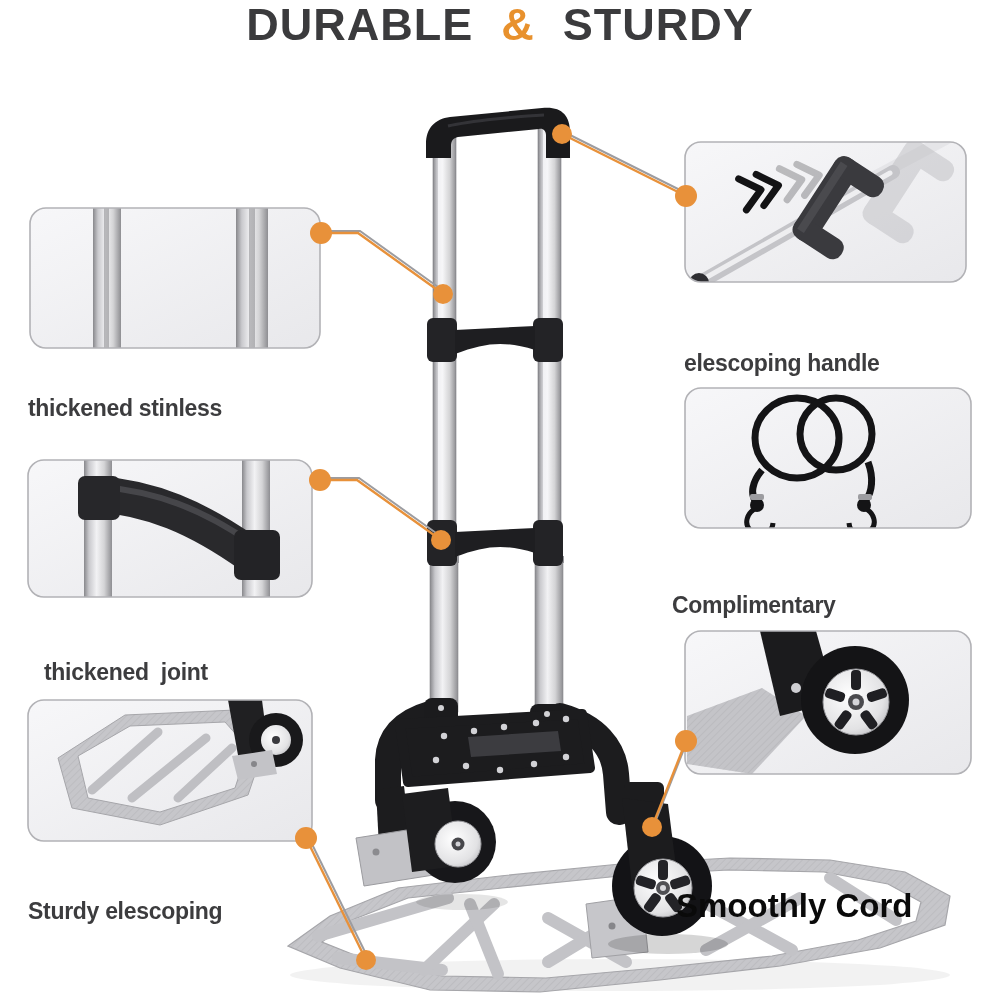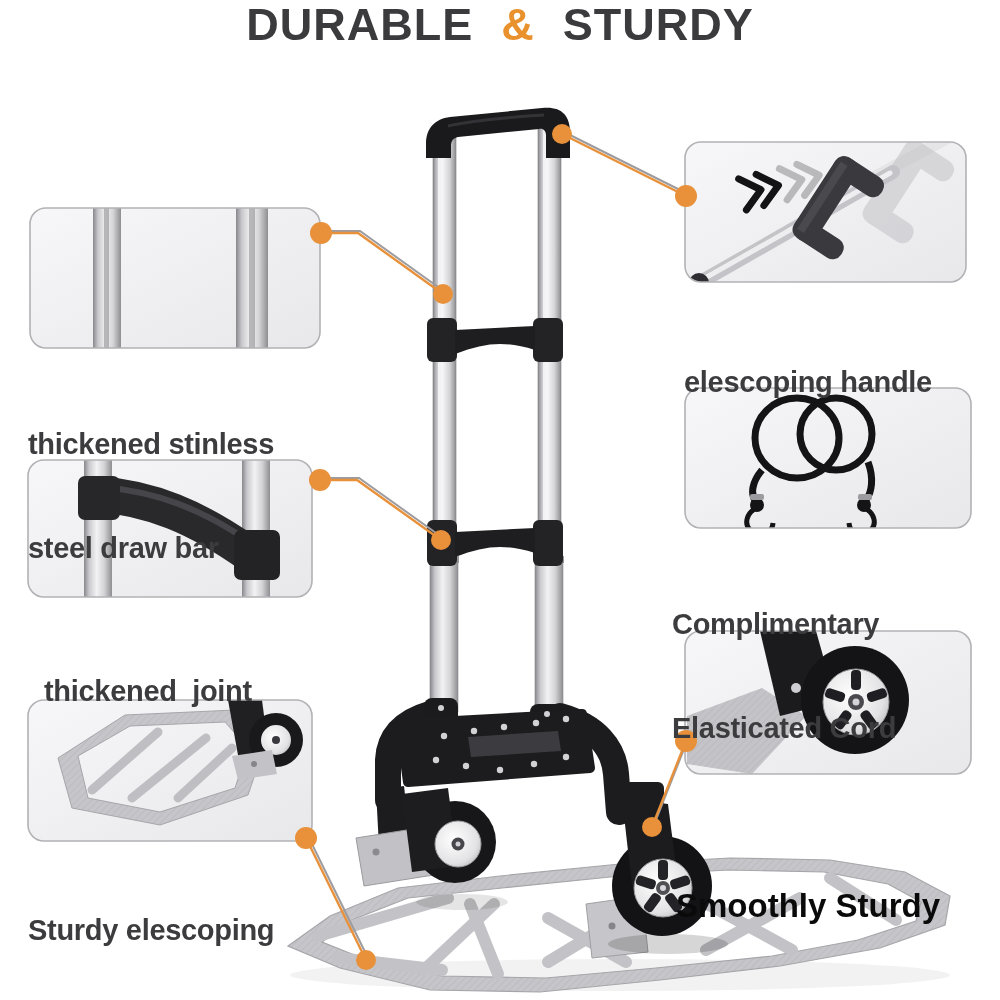--- a/index.html
+++ b/index.html
@@ -2,21 +2,21 @@
 <html><head>
 <meta charset="utf-8">
 <style>
   html,body{margin:0;padding:0;background:#fff;}
   .stage{position:relative;width:1000px;height:1000px;background:#ffffff;overflow:hidden;
          font-family:"Liberation Sans",sans-serif;}
   .title{position:absolute;left:0;right:0;top:2px;display:flex;justify-content:center;
          align-items:flex-start;gap:28px;font-size:45px;font-weight:bold;color:#3B3B3D;
          letter-spacing:1px;line-height:1;}
   .title .amp{color:#E8912D;}
-  .label{position:absolute;font-weight:bold;color:#3C3C3E;font-size:29px;line-height:1.2;
+  .label{position:absolute;font-weight:bold;color:#3C3C3E;font-size:23px;line-height:1.2;
          letter-spacing:-0.3px;white-space:pre;}
   .label .ln{display:block;}
   #lab-wheel{color:#0A0A0A;font-size:33px;line-height:1.5;width:314px;letter-spacing:0;}
   svg{position:absolute;left:0;top:0;}
 </style>
 </head>
 <body>
 
 <div class="stage">
 
@@ -320,41 +320,39 @@
       </g>
     </g>
   </svg>
 
   <div class="title">
     <span>DURABLE</span>
     <span class="amp">&amp;</span>
     <span>STURDY</span>
   </div>
 
-  <div class="label" id="lab-drawbar" style="left:28px;top:357px">
+  <div class="label" id="lab-drawbar" style="left:28px;top:340px">
     <span class="ln">thickened stinless</span>
-    <span class="ln">steel draw bar</span>
   </div>
 
   <div class="label" id="lab-joint" style="left:44px;top:604px">
     <span class="ln">thickened  joint</span>
   </div>
 
   <div class="label" id="lab-plate" style="left:28px;top:843px">
     <span class="ln">Sturdy elescoping</span>
     
   </div>
 
   <div class="label" id="lab-handle" style="left:684px;top:295px">
     <span class="ln">elescoping handle</span>
   </div>
 
   <div class="label" id="lab-cord" style="left:672px;top:537px">
     <span class="ln">Complimentary</span>
-    <span class="ln">Elasticated Cord</span>
   </div>
 
   <div class="label" id="lab-wheel" style="left:676px;top:782px">
-    <span class="ln">Smoothly Sturdy</span>
+    <span class="ln">Smoothly Cord</span>
     
   </div>
 
 </div>
 
 </body></html>

